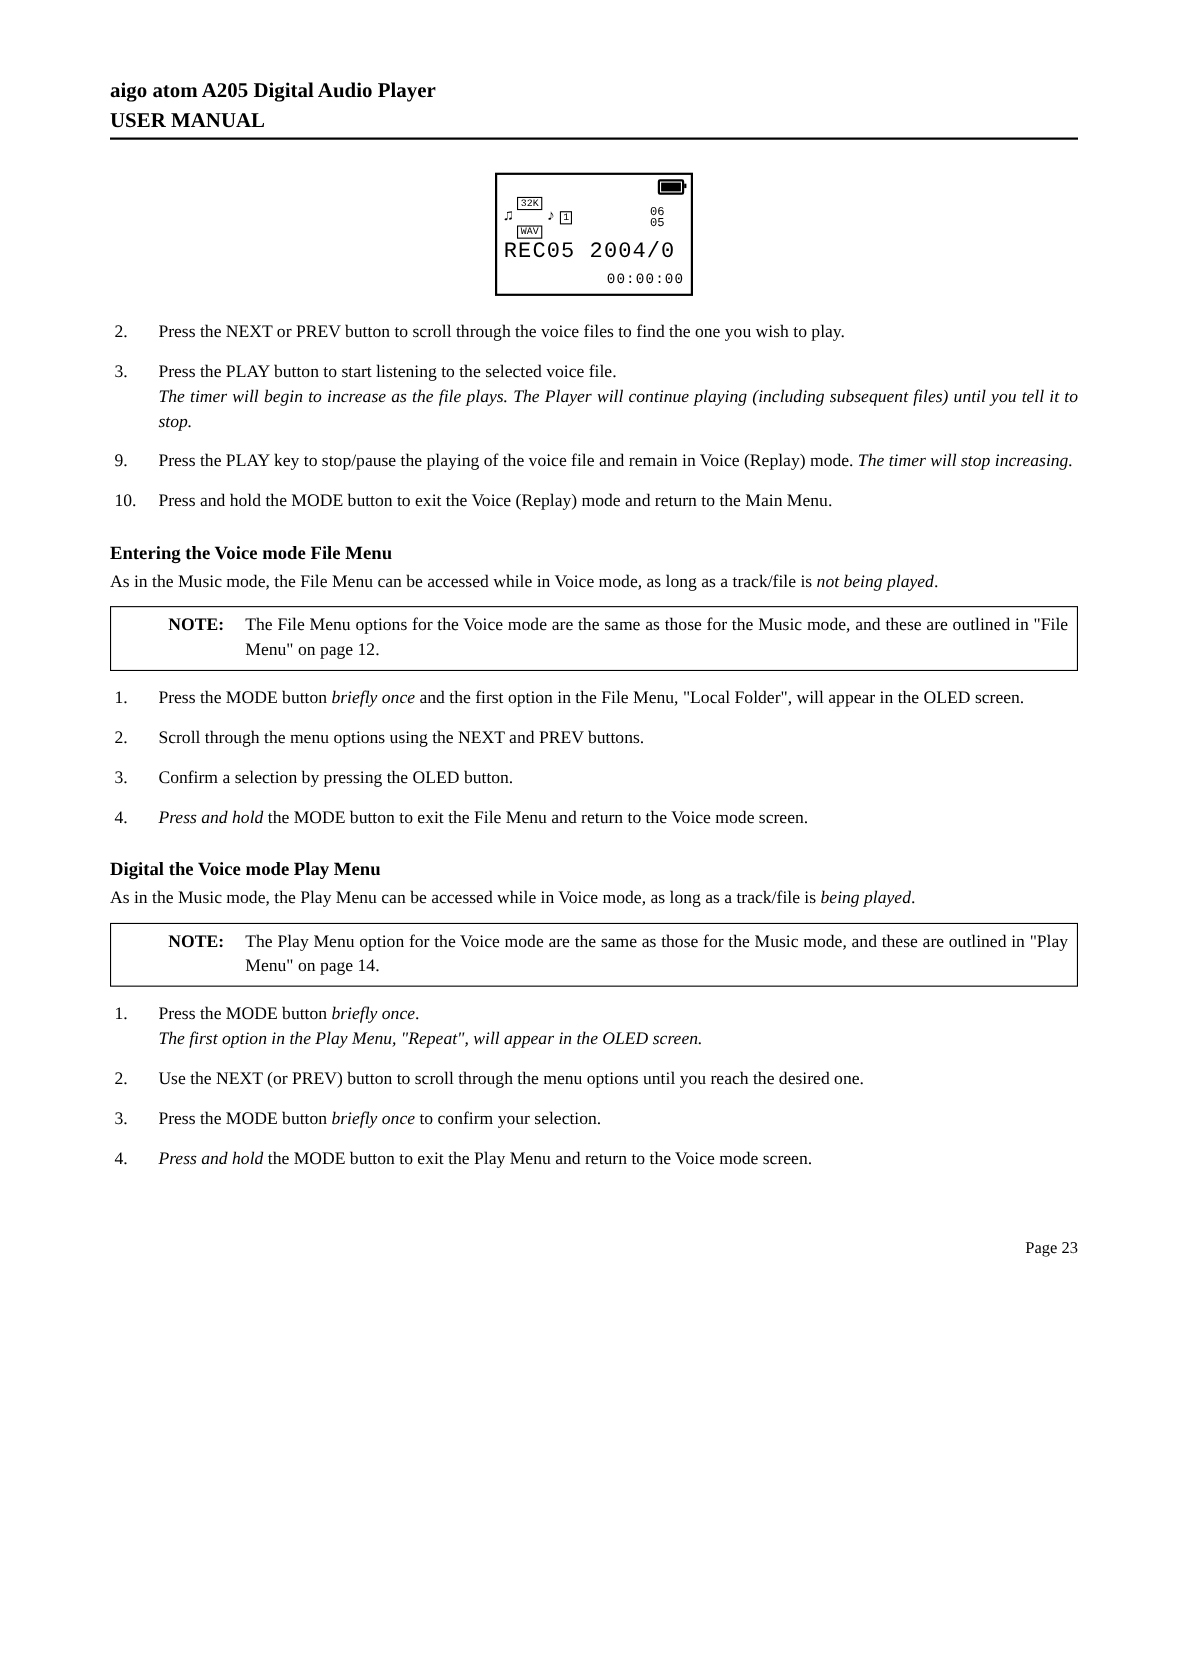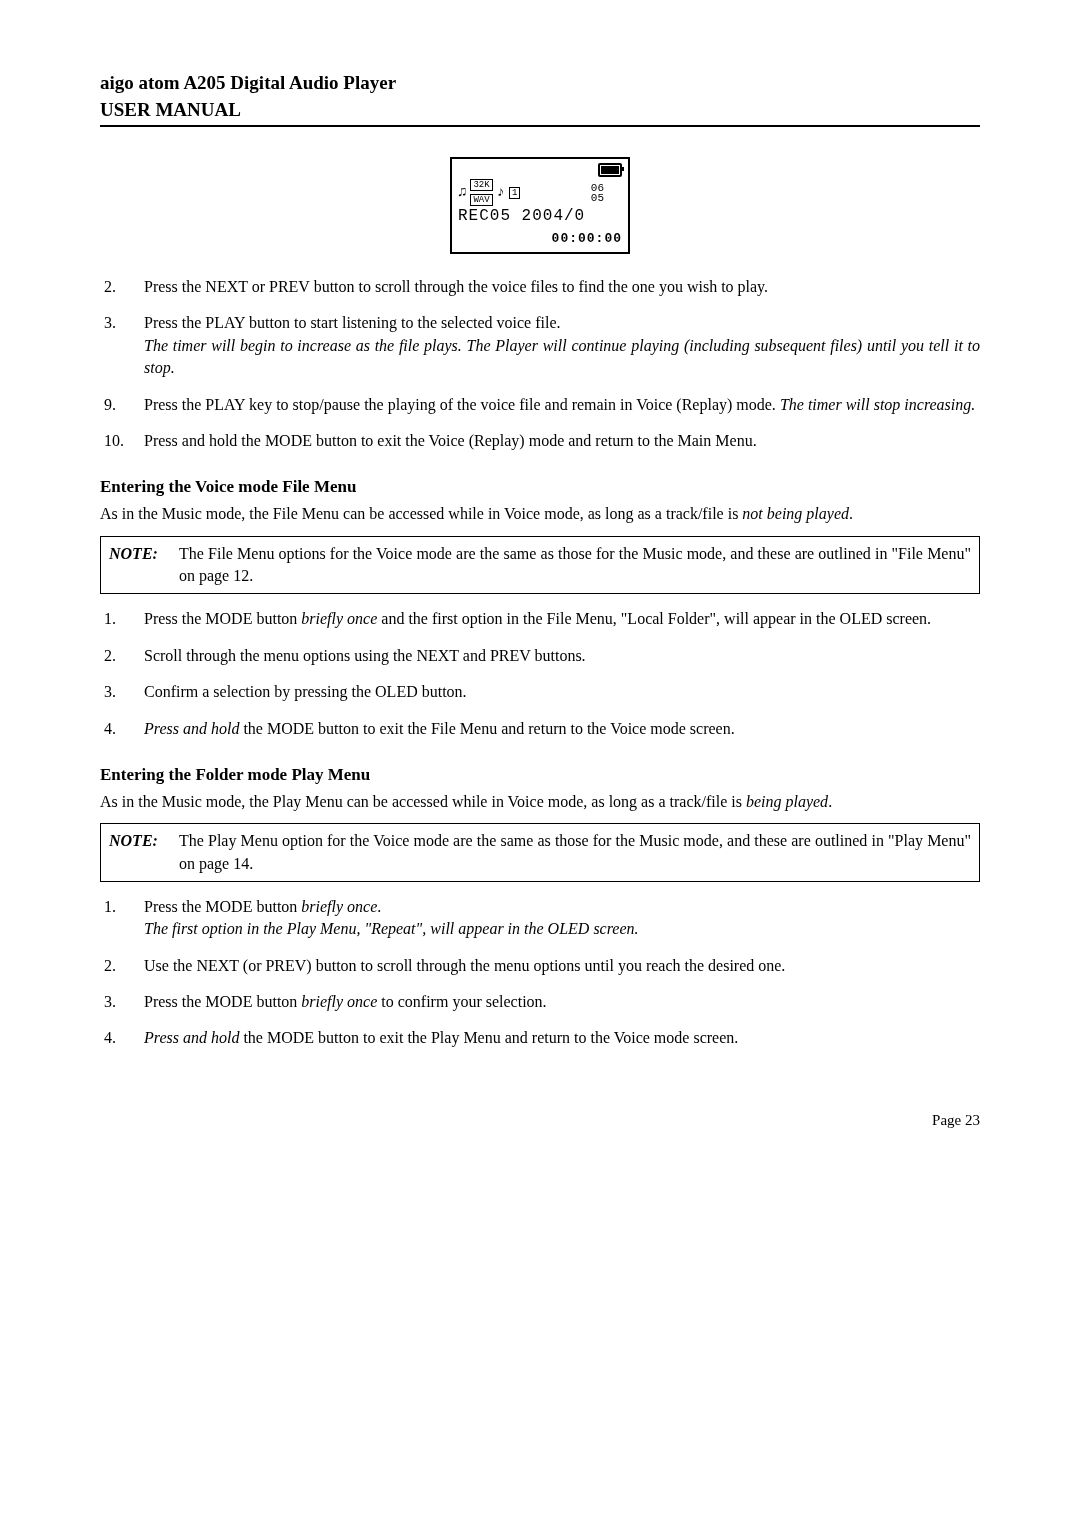--- a/index.html
+++ b/index.html
@@ -32,25 +32,25 @@
     font-family: "Courier New", monospace;
     font-size: 14px;
     line-height: 1.1;
   }
   .oled-row1 { display:flex; justify-content:flex-end; }
   .battery-icon { width:20px; height:10px; border:2px solid #000; position:relative; border-radius:2px; }
   .battery-icon::after { content:''; position:absolute; right:-4px; top:2px; width:2px; height:4px; background:#000; }
   .battery-icon .fill { position:absolute; left:1px; top:1px; bottom:1px; right:1px; background:#000; }
   .oled-row2 { display:flex; align-items:center; gap:4px; margin-top:2px; }
   .mini-box { border:1px solid #000; padding:0 2px; font-size:9px; line-height:10px; display:inline-block; }
-  .mini-col { display:flex; flex-direction:column; gap:3px; }
+  .mini-col { display:flex; flex-direction:column; gap:14px; }
   .note-icon { font-size:14px; }
   .nums { display:flex; flex-direction:column; font-size:11px; line-height:10px; margin-left:auto; margin-right:18px;}
-  .oled-row3 { font-size:16px; letter-spacing:1px; margin-top:2px; }
-  .oled-row4 { text-align:right; font-size:13px; letter-spacing:1px; margin-top:6px;font-weight:bold; }
+  .oled-row3 { font-size:20px; letter-spacing:1px; margin-top:2px; }
+  .oled-row4 { text-align:right; font-size:13px; letter-spacing:1px; margin-top:6px; }
   ol.main-list { list-style: none; padding: 0; margin: 0; }
   ol.main-list > li {
     display: flex;
     margin-bottom: 14px;
   }
   ol.main-list > li .num {
     flex: 0 0 40px;
     padding-left: 4px;
   }
   ol.main-list > li .txt {
@@ -65,21 +65,21 @@
     text-align: left;
   }
   .para { margin-bottom: 10px; text-align: justify; }
   .note-box {
     border: 1px solid #000;
     padding: 6px 8px;
     margin-bottom: 14px;
     display: flex;
     text-align: justify;
   }
-  .note-box .label { font-style: italic; font-weight: bold; flex: 0 0 70px; }
+  .note-box .label { font-weight: bold; flex: 0 0 70px; margin-left: 44px; }
   .note-box .body { flex: 1; }
   .page-num { text-align:right; margin-top:60px; font-size:15px; }
 </style>
 </head>
 <body>
 
 <div class="header-row">
   <span>aigo atom A205 Digital Audio Player</span>
   <span>USER MANUAL</span>
 </div>
@@ -157,21 +157,21 @@
     <span class="txt">Confirm a selection by pressing the OLED button.</span>
   </li>
   <li>
     <span class="num">4.</span>
     <span class="txt">
       <span class="italic">Press and hold</span><span> the MODE button to exit the File Menu and return to the Voice mode screen.</span>
     </span>
   </li>
 </ol>
 
-<div class="section-title">Entering the Folder mode Play Menu</div>
+<div class="section-title">Digital the Voice mode Play Menu</div>
 <div class="para">
   <span>As in the Music mode, the Play Menu can be accessed while in Voice mode, as long as a track/file is </span><span class="italic">being played</span><span>.</span>
 </div>
 
 <div class="note-box">
   <span class="label">NOTE:</span>
   <span class="body">The Play Menu option for the Voice mode are the same as those for the Music mode, and these are outlined in "Play Menu" on page 14.</span>
 </div>
 
 <ol class="main-list">

